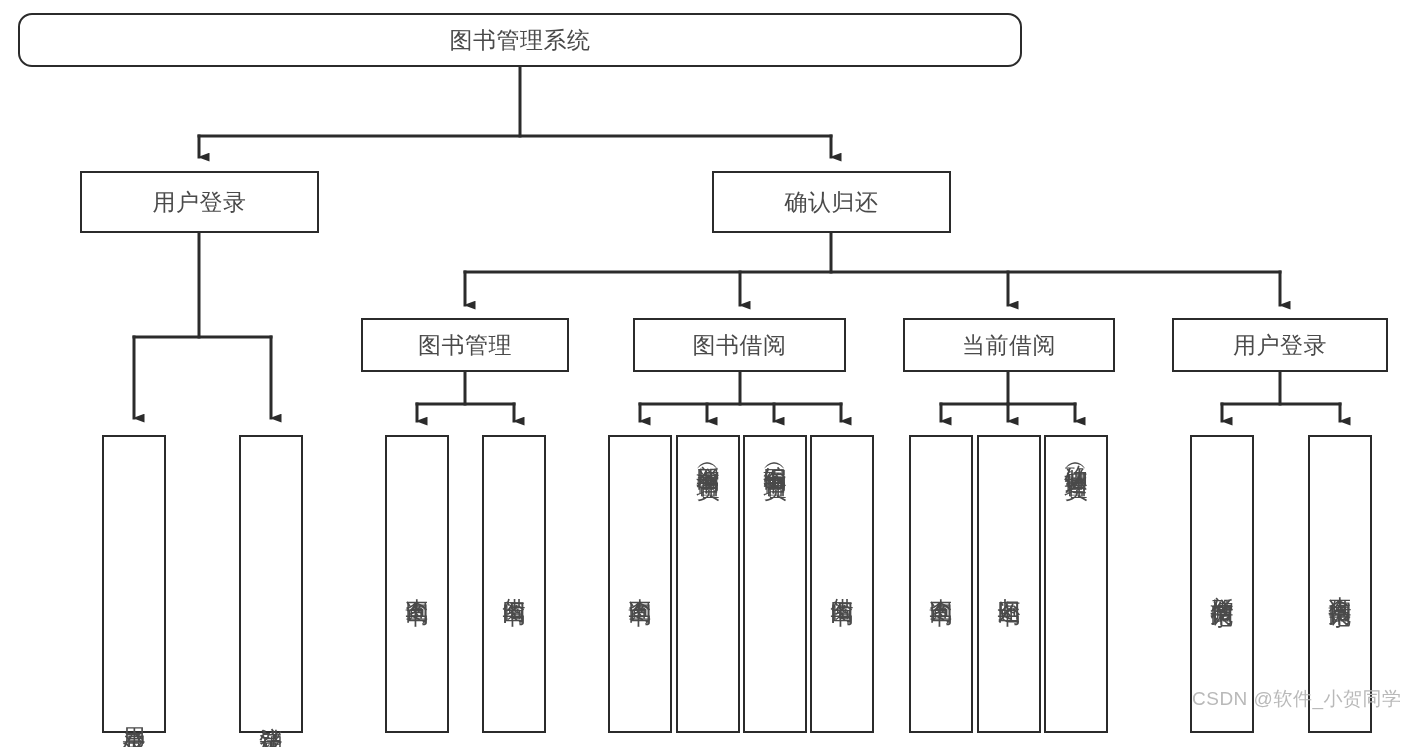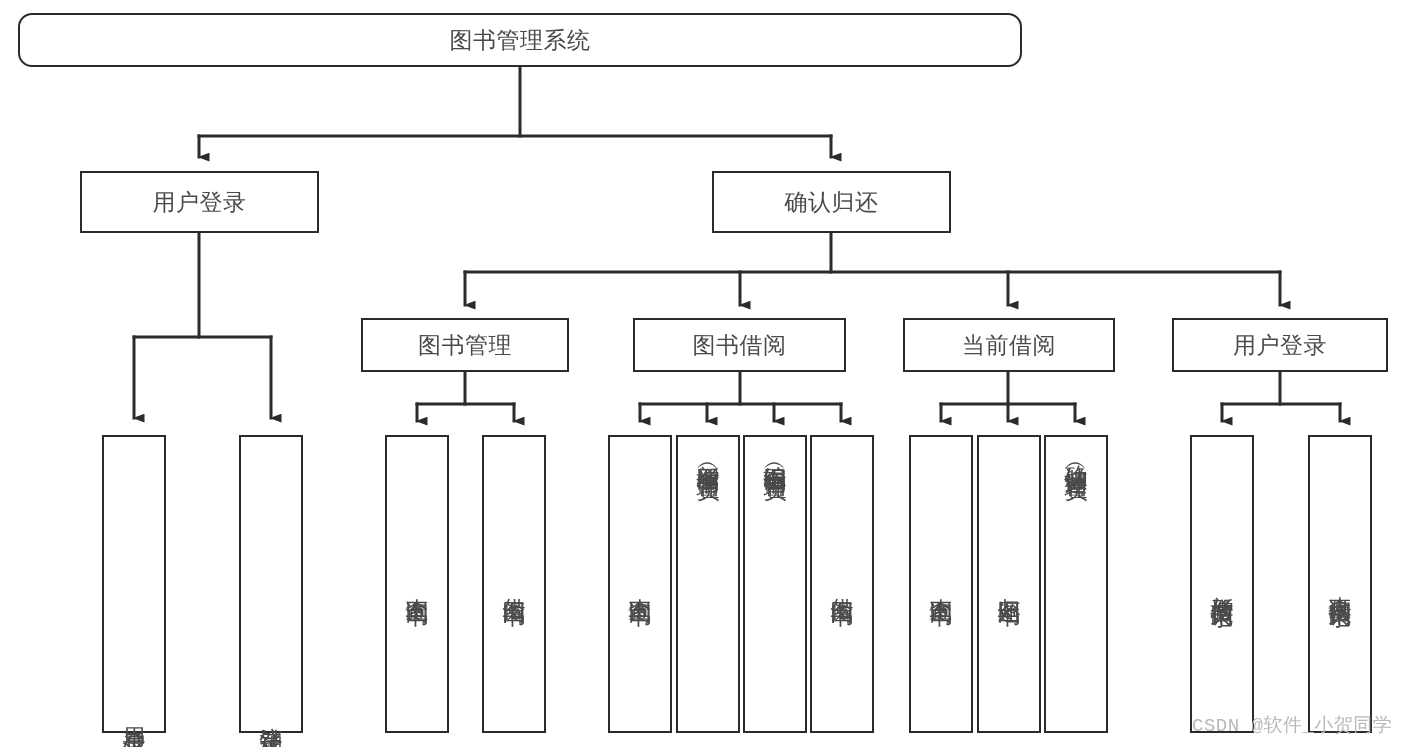--- a/index.html
+++ b/index.html
@@ -191,15 +191,15 @@
     <span class="label">确认归还（管理员）</span>
   </div>
 
   <div class="node vertical anchor-center" style="left:1190px; top:435px; width:64px; height:298px;">
     <span class="label">新增借阅记录</span>
   </div>
   <div class="node vertical anchor-center" style="left:1308px; top:435px; width:64px; height:298px;">
     <span class="label">查询借阅记录</span>
   </div>
 
-  <div class="watermark" style="left:1192px; top:712px;font-family:Liberation Mono, monospace;">CSDN @软件_小贺同学</div>
+  <div class="watermark" style="left:1192px; top:686px;">CSDN @软件_小贺同学</div>
 
 </div>
 
 </body></html>

